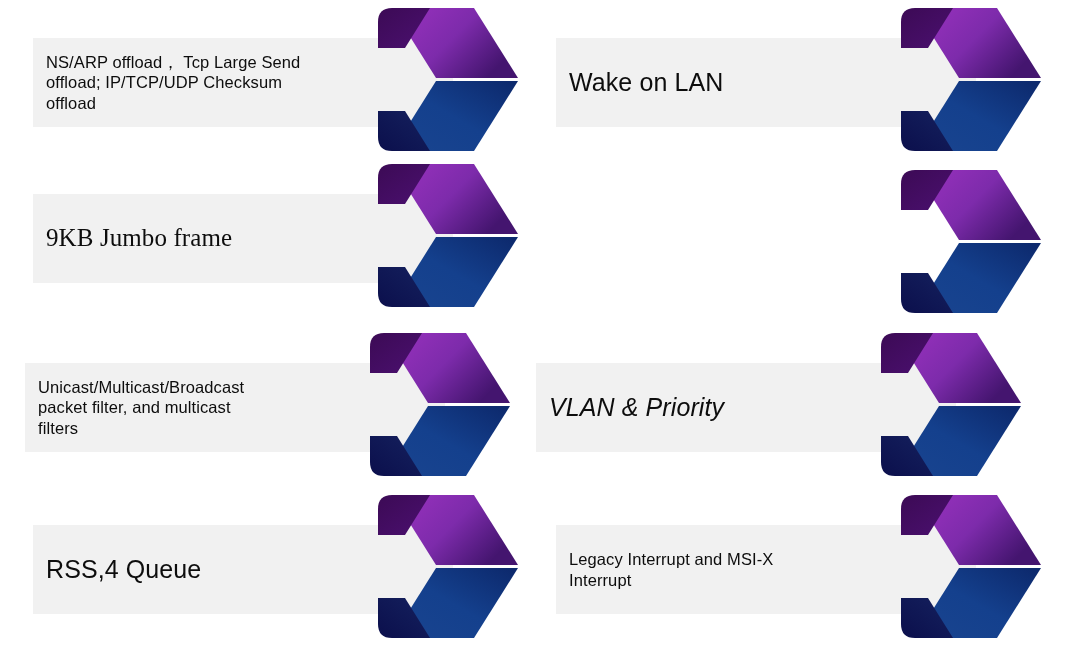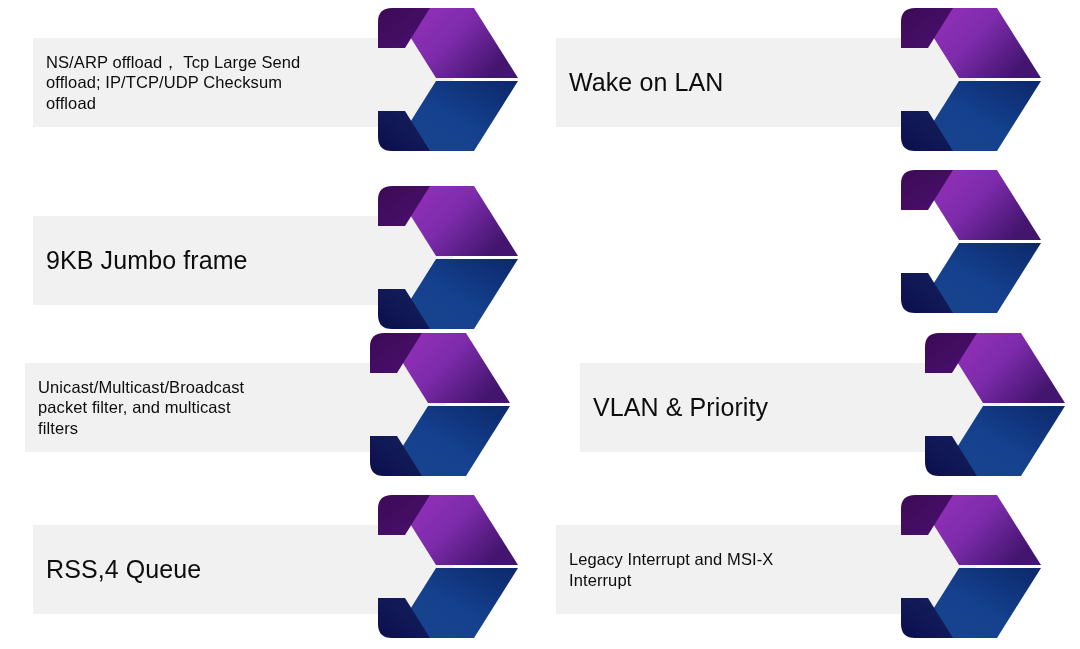--- a/index.html
+++ b/index.html
@@ -73,21 +73,21 @@
         <path class="pp" d="M14 0 H96 L140 70 H58 Z" fill="url(#gp-0)"></path>
 
         <path class="pb" d="M58 73 H140 L96 143 H14 Z" fill="url(#gb-0)"></path>
 
         <path class="pps" d="M14 0 H52 L27 40 H0 V14 Q0 0 14 0 Z" fill="url(#gps-0)"></path>
 
         <path class="pbs" d="M27 103 L52 143 H14 Q0 143 0 129 V103 Z" fill="url(#gbs-0)"></path>
       </svg>
     </div>
   </div>
-    <div class="item" style="left: 33px; top: 178px;">
+    <div class="item" style="left: 33px; top: 156px; font-family: Liberation Serif, serif;">
     <div class="plate size-lg">
       <span class="txt">9KB Jumbo frame</span>
     </div>
     <div class="chev">
       <svg viewBox="0 0 140 143" xmlns="http://www.w3.org/2000/svg">
         <defs>
           <linearGradient class="gp" x1="0" y1="0" x2="1" y2="0.55" id="gp-1">
             <stop offset="0" stop-color="#9b32bf"></stop>
             <stop offset="0.55" stop-color="#7d2bab"></stop>
             <stop offset="1" stop-color="#44156f"></stop>
@@ -257,21 +257,21 @@
         <path class="pp" d="M14 0 H96 L140 70 H58 Z" fill="url(#gp-5)"></path>
 
         <path class="pb" d="M58 73 H140 L96 143 H14 Z" fill="url(#gb-5)"></path>
 
         <path class="pps" d="M14 0 H52 L27 40 H0 V14 Q0 0 14 0 Z" fill="url(#gps-5)"></path>
 
         <path class="pbs" d="M27 103 L52 143 H14 Q0 143 0 129 V103 Z" fill="url(#gbs-5)"></path>
       </svg>
     </div>
   </div>
-    <div class="item" style="left: 580px; top: 325px;">
+    <div class="item" style="left: 536px; top: 325px; font-style: italic;">
     <div class="plate size-lg">
       <span class="txt">VLAN &amp; Priority</span>
     </div>
     <div class="chev">
       <svg viewBox="0 0 140 143" xmlns="http://www.w3.org/2000/svg">
         <defs>
           <linearGradient class="gp" x1="0" y1="0" x2="1" y2="0.55" id="gp-6">
             <stop offset="0" stop-color="#9b32bf"></stop>
             <stop offset="0.55" stop-color="#7d2bab"></stop>
             <stop offset="1" stop-color="#44156f"></stop>

